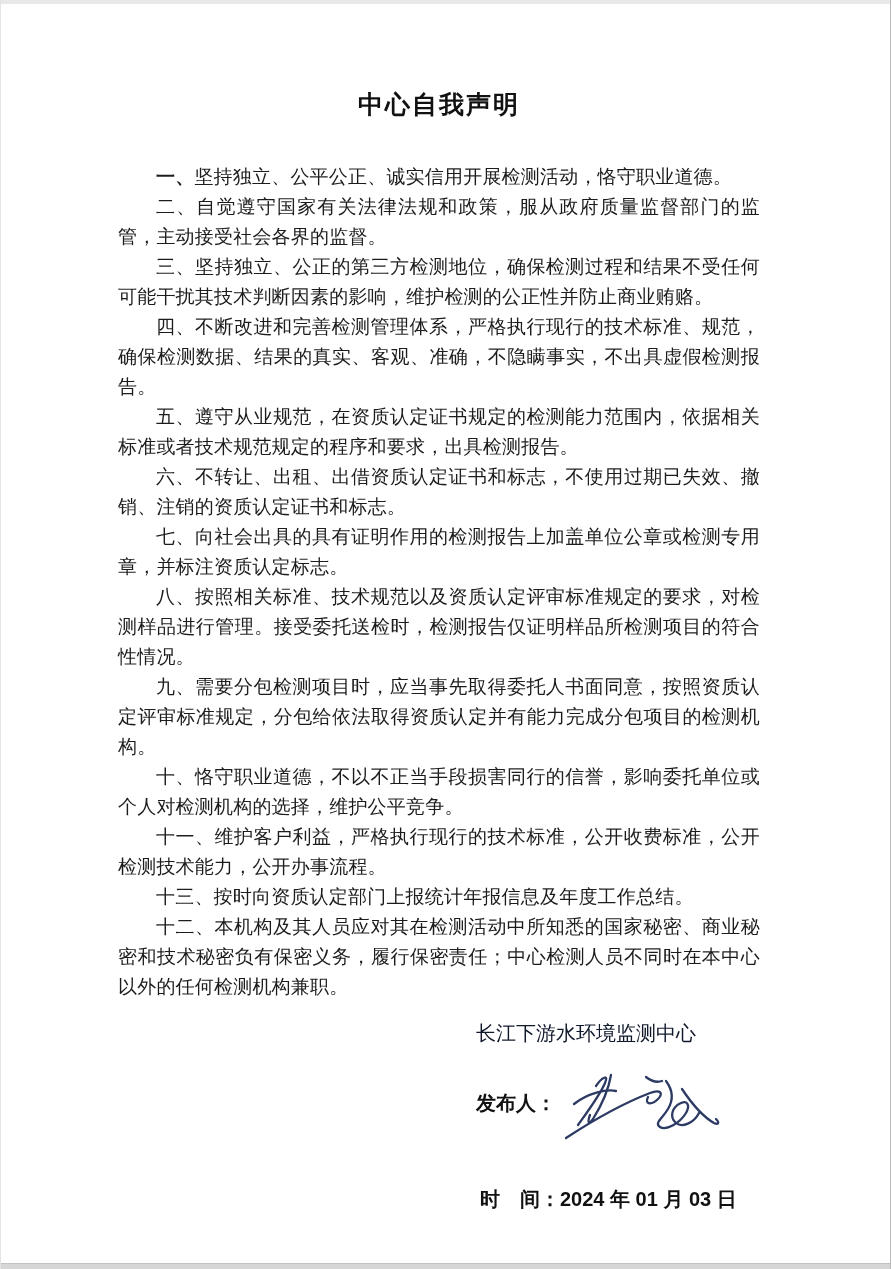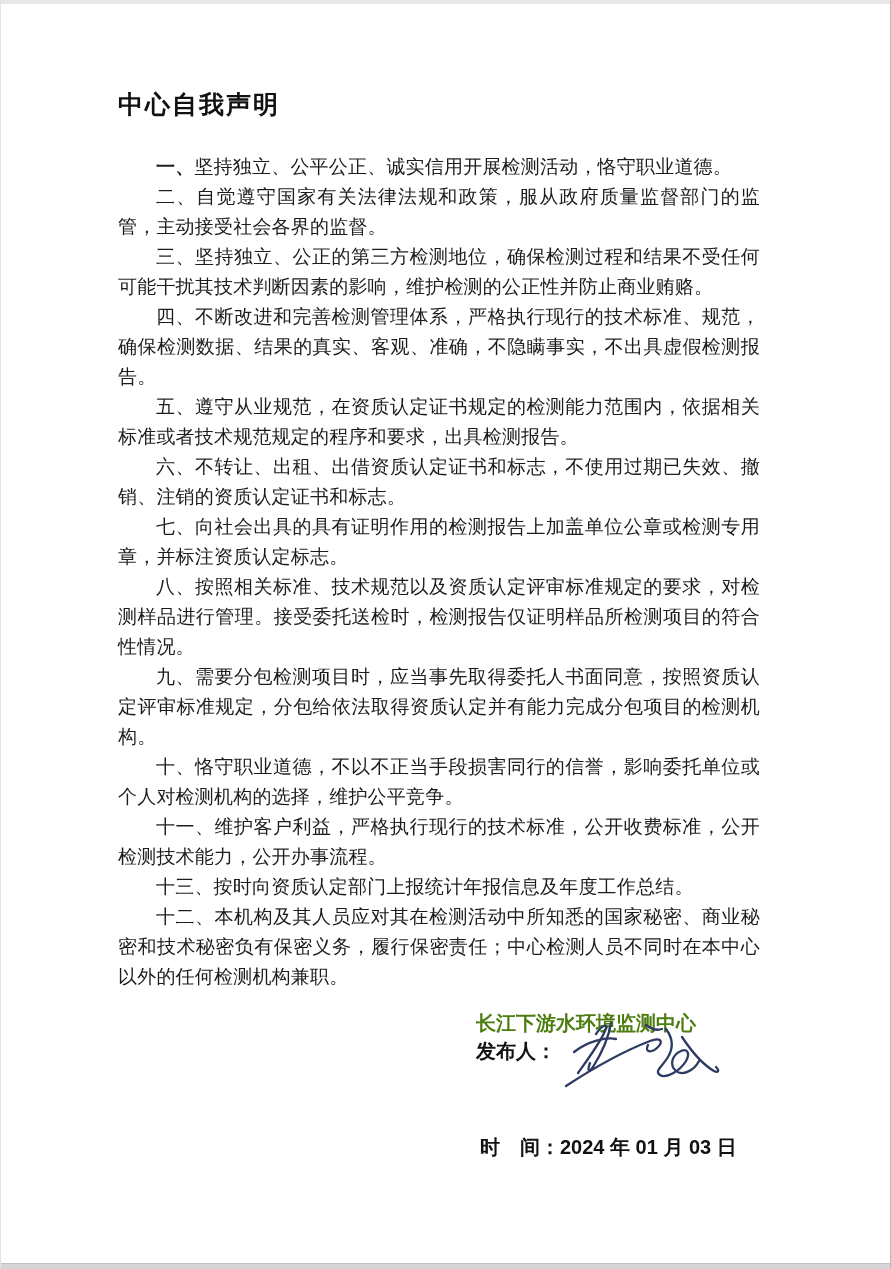--- a/index.html
+++ b/index.html
@@ -33,52 +33,53 @@
   }
   .content {
     position: absolute;
     top: 0; left: 0;
     width: 891px;
     box-sizing: border-box;
     padding: 86px 132px 0 117px;
     color: #1c1c1c;
   }
   .doc-title {
-    text-align: left;
+    text-align: center;
     font-size: 25px;
     font-weight: bold;
     letter-spacing: 2px;
     line-height: 38px;
-    margin: 0 0 28px 0;
+    margin: 0 0 38px 0;
     color: #111111;
   }
   .para {
     margin: 0;
     font-size: 19px;
     line-height: 30px;
     text-indent: 2em;
     text-align: justify;
     letter-spacing: 0.2px;
   }
   .para .num-bold {
     font-weight: bold;
   }
   .sig-block {
     position: relative;
   }
   .org-name {
     margin-top: 18px;
     padding-left: 358px;
     font-size: 20px;
-    font-weight: bold;
+    font-weight: normal;
     line-height: 26px;
-    color: #4d7c0f;
+    color: #0f172a;
   }
   .publisher-row {
     position: relative;
+    margin-top: 42px;
     padding-left: 358px;
     font-size: 20px;
     font-weight: bold;
     line-height: 30px;
     height: 30px;
     color: #111111;
   }
   .sig-svg {
     position: absolute;
     left: 440px;

